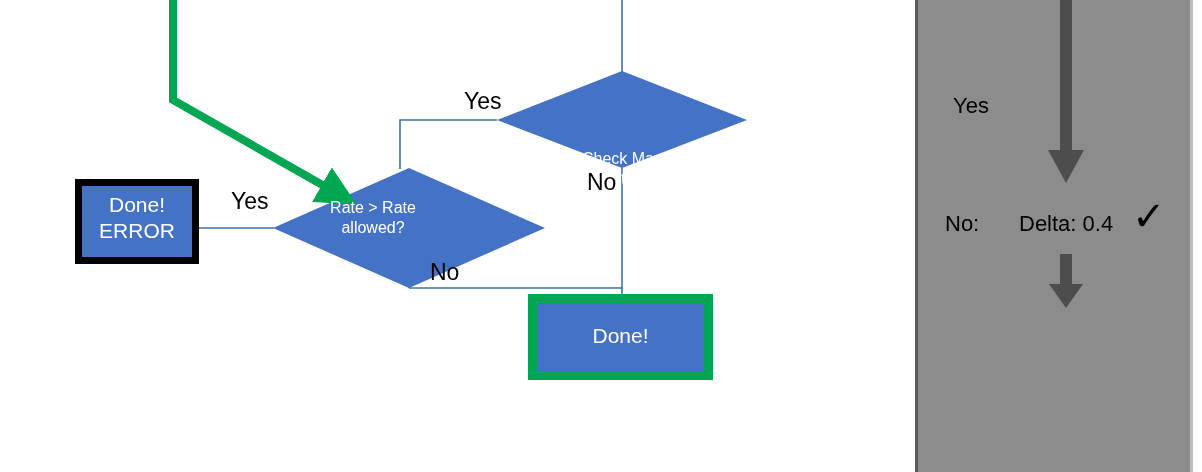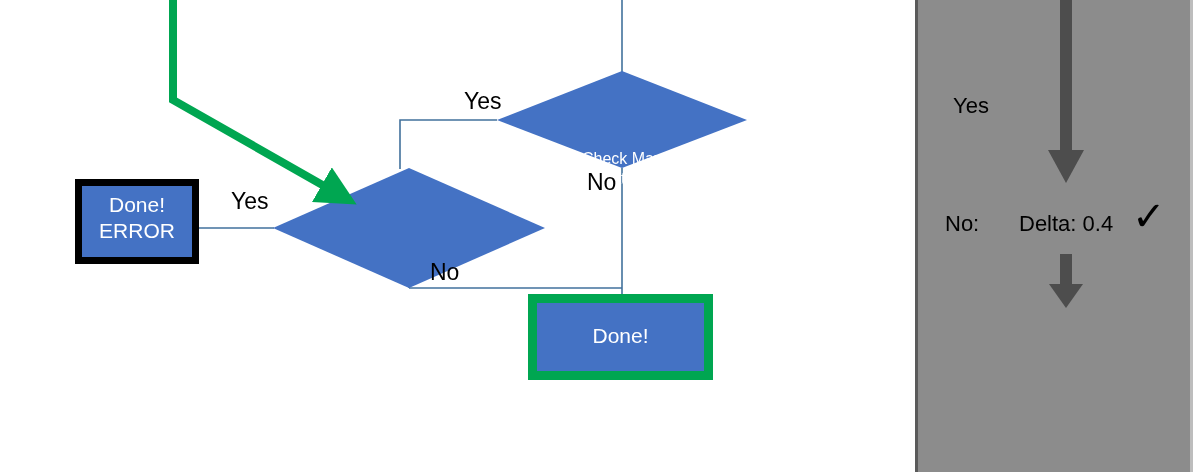--- a/index.html
+++ b/index.html
@@ -172,20 +172,22 @@
     <polyline points="173,-10 173,100 340,195" fill="none" stroke="#00A651" stroke-width="8" stroke-linejoin="miter" marker-end="url(#greenArrow)"></polyline>
   </svg>
 
   <div id="done-error-box"></div>
   <div id="done-error-label" class="shape-label">Done!
 ERROR</div>
 
   <div id="done-box"></div>
   <div id="done-label" class="shape-label">Done!</div>
 
+  <div id="rate-diamond-label" class="shape-label">Rate &gt; Rate
+allowed?</div>
   <div id="checkmax-diamond-label" class="shape-label">Check Max
 Rate?</div>
 
   <div class="edge-label" style="left:464px; top:90px;">Yes</div>
   <div class="edge-label" style="left:587px; top:171px;">No</div>
   <div class="edge-label" style="left:231px; top:190px;">Yes</div>
   <div class="edge-label" style="left:430px; top:261px;">No</div>
 
   <div id="gray-panel">
 

